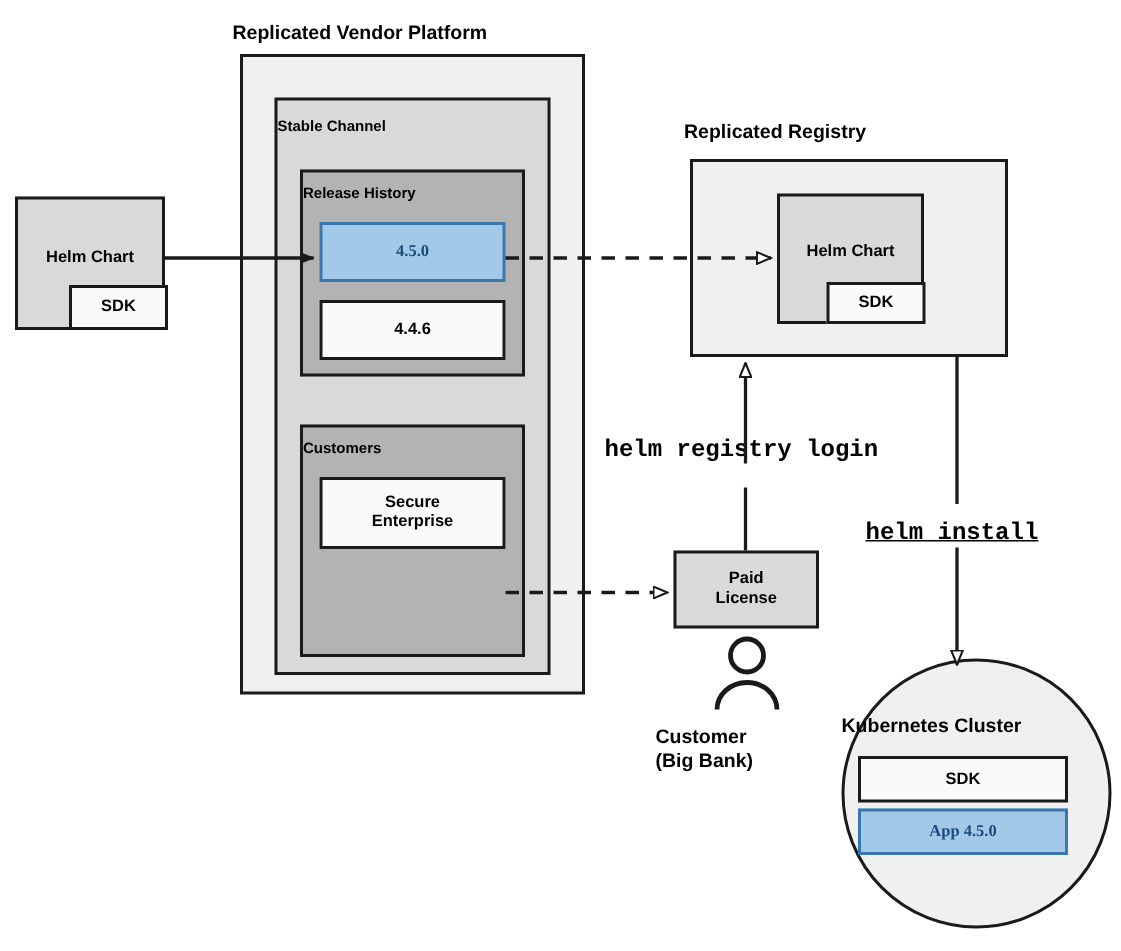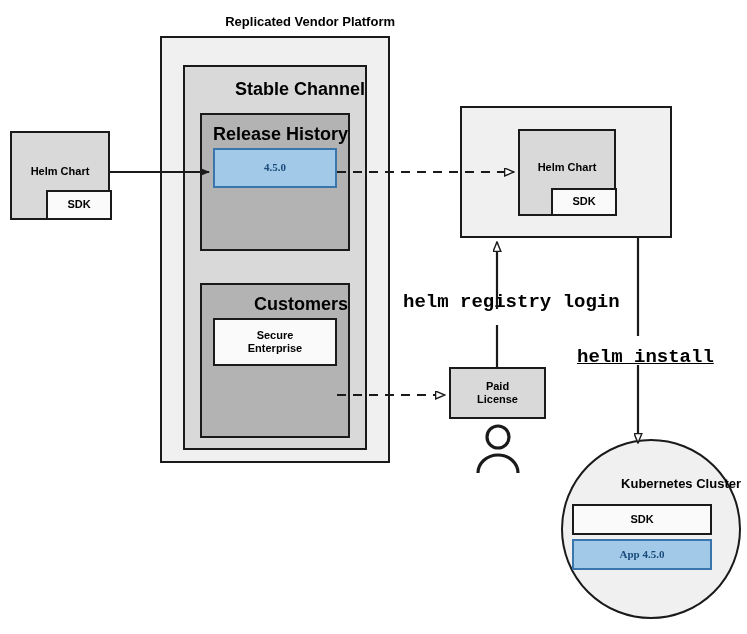--- a/index.html
+++ b/index.html
@@ -15,30 +15,30 @@
     width: 747px;
     height: 634px;
     background: #ffffff;
     overflow: hidden;
   }
   .lbl {
     position: absolute;
     font-weight: bold;
     font-size: 13px;
     color: #000000;
-    text-align: right;
+    text-align: left;
     line-height: 1.25;
     white-space: pre-line;
   }
   .boxtitle {
     position: absolute;
     font-weight: bold;
-    font-size: 18px;
+    font-size: 10px;
     color: #000000;
-    text-align: right;
+    text-align: left;
     width: 100%;
     left: 0;
   }
   .box {
     position: absolute;
     border: 2px solid #1a1a1a;
     box-sizing: border-box;
   }
   .fill-lightest { background: #f0f0f0; }
   .fill-light    { background: #d9d9d9; }
@@ -55,21 +55,21 @@
     font-weight: bold;
     font-size: 11px;
     color: #000000;
     line-height: 1.2;
     white-space: pre-line;
   }
   .blue-text { color: #1a4b7a; font-family: Liberation Serif, serif; }
   .mono {
     position: absolute;
     font-family: "Liberation Mono", "DejaVu Sans Mono", monospace;
-    font-size: 19px;
+    font-size: 16px;
     font-weight: bold;
     color: #000000;
     white-space: nowrap;
   }
   .circle {
     position: absolute;
     border: 2px solid #1a1a1a;
     border-radius: 50%;
     background: #f0f0f0;
     box-sizing: border-box;
@@ -86,35 +86,39 @@
     position: absolute;
   }
 </style>
 </head>
 <body>
 
 <div id="canvas">
 
   <div class="lbl" style="left:155px; top:14px; width:240px;">Replicated Vendor Platform</div>
 
+  <div class="lbl" style="left:456px; top:80px; width:220px;">Replicated Registry</div>
 
   <div class="box fill-lightest" style="left:160px; top:36px; width:230px; height:427px;"></div>
 
   <div class="box fill-light" style="left:183px; top:65px; width:184px; height:385px;">
     <div class="boxtitle" style="top:12px;">Stable Channel</div>
   </div>
 
   <div class="box fill-mid" style="left:200px; top:113px; width:150px; height:138px;">
     <div class="boxtitle" style="top:9px;">Release History</div>
   </div>
 
   <div class="box fill-blue" style="left:213px; top:148px; width:124px; height:40px;">
     <div class="centered-text blue-text">4.5.0</div>
   </div>
 
+  <div class="box fill-white" style="left:213px; top:200px; width:124px; height:40px;">
+    <div class="centered-text">4.4.6</div>
+  </div>
 
   <div class="box fill-mid" style="left:200px; top:283px; width:150px; height:155px;">
     <div class="boxtitle" style="top:9px;">Customers</div>
   </div>
 
   <div class="box fill-white" style="left:213px; top:318px; width:124px; height:48px;">
     <div class="centered-text">Secure
 Enterprise</div>
   </div>
 
@@ -138,20 +142,22 @@
   <div class="box fill-light" style="left:449px; top:367px; width:97px; height:52px;">
     <div class="centered-text">Paid
 License</div>
   </div>
 
   <svg class="person" style="left:472px; top:424px;" width="52" height="50" viewBox="0 0 52 50">
     <circle cx="26" cy="13" r="11" fill="none" stroke="#1a1a1a" stroke-width="3.2"></circle>
     <path d="M6 49 A20 18 0 0 1 46 49" fill="none" stroke="#1a1a1a" stroke-width="3.2"></path>
   </svg>
 
+  <div class="lbl" style="left:437px; top:483px; width:124px;">Customer
+(Big Bank)</div>
 
   <div class="mono" style="left:403px; top:291px;">helm registry login</div>
 
   <div class="mono" style="left:577px; top:346px;text-decoration:underline;">helm install</div>
 
   <div class="circle" style="left:561px; top:439px; width:180px; height:180px;"></div>
 
   <div class="lbl" style="left:561px; top:476px; width:180px;">Kubernetes Cluster</div>
 
   <div class="box fill-white" style="left:572px; top:504px; width:140px; height:31px;">

